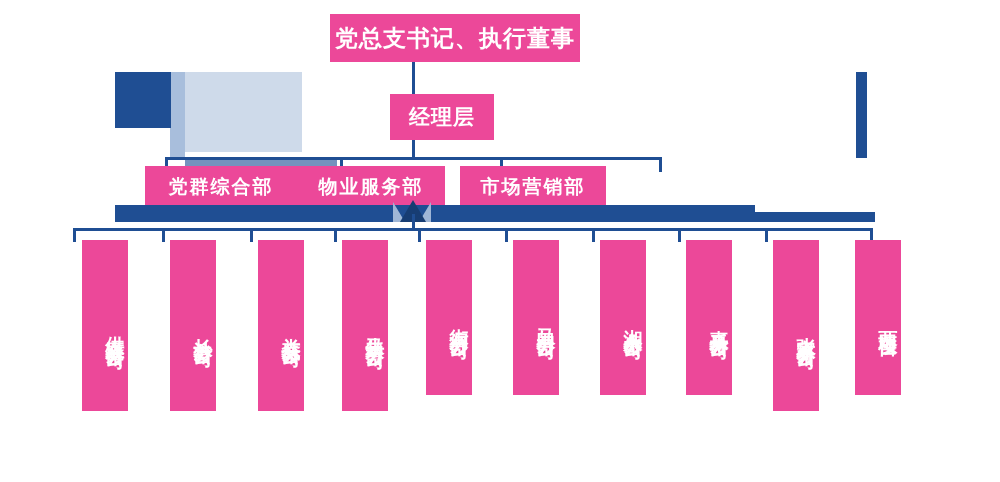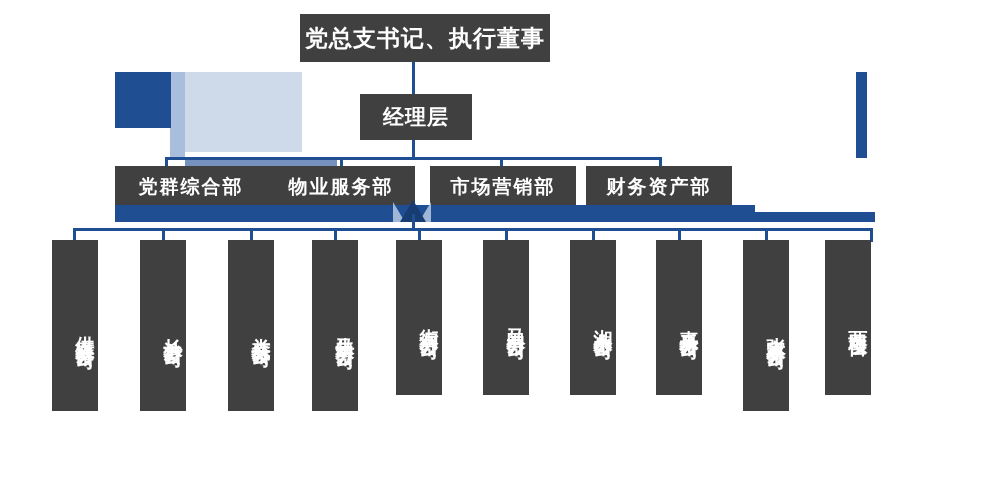--- a/index.html
+++ b/index.html
@@ -12,28 +12,29 @@
     width: 1000px;
     height: 482px;
     background: #ffffff;
     font-family: "Liberation Serif", "DejaVu Serif", serif;
     overflow: hidden;
   }
 
   
   .node {
     position: absolute;
-    background: #404040;
+    background: #ec4899;
     color: #ffffff;
     display: flex;
     align-items: center;
     justify-content: center;
     text-align: center;
     box-sizing: border-box;
     letter-spacing: 1px;
+    margin-left: 30px;
   }
   .node-top {
     font-size: 23px;
     font-weight: 700;
   }
   .node-mgmt {
     font-size: 21px;
     font-weight: 700;
   }
   .node-dept {
@@ -111,43 +112,40 @@
   <div class="deco deco-dark" style="left:115px; top:72px; width:56px; height:56px;"></div>
   <div class="deco deco-ribbon" style="left:185px; top:158px; width:152px; height:11px;"></div>
   <div class="chevron-down" style="left:252px; top:168px;"></div>
 
   <div class="node node-top" style="left:300px; top:14px; width:250px; height:48px;">
     <span>党总支书记、执行董事</span>
   </div>
 
   <div class="line line-v" style="left:412px; top:62px; width:3px; height:32px;"></div>
 
-  <div class="node node-mgmt" style="left:360px; top:94px; width:112px; height:46px;">
+  <div class="node node-mgmt" style="left:360px; top:94px; width:104px; height:46px;">
     <span>经理层</span>
   </div>
 
   <div class="line line-v" style="left:412px; top:140px; width:3px; height:18px;"></div>
   <div class="line line-h" style="left:165px; top:157px; width:497px; height:3px;"></div>
 
   <div class="line line-v" style="left:165px; top:157px; width:3px; height:15px;"></div>
   <div class="line line-v" style="left:340px; top:157px; width:3px; height:15px;"></div>
   <div class="line line-v" style="left:500px; top:157px; width:3px; height:15px;"></div>
   <div class="line line-v" style="left:659px; top:157px; width:3px; height:15px;"></div>
 
   <div class="node node-dept" style="left:115px; top:166px; width:152px; height:42px;">
     <span>党群综合部</span>
   </div>
   <div class="node node-dept" style="left:430px; top:166px; width:146px; height:42px;">
     <span>市场营销部</span>
   </div>
   <div class="node node-dept" style="left:267px; top:166px; width:148px; height:42px;">
     <span>物业服务部</span>
-  </div>
-  <div class="node node-dept" style="left:586px; top:166px; width:146px; height:42px;">
-    <span>财务资产部</span>
   </div>
 
   <div class="deco deco-dark" style="left:856px; top:72px; width:11px; height:86px;"></div>
 
   <div class="deco deco-band" style="left:115px; top:205px; width:640px; height:17px;"></div>
   <div class="deco deco-band" style="left:755px; top:212px; width:120px; height:10px;"></div>
 
   <div class="wedge-left" style="left:393px; top:202px;"></div>
   <div class="wedge-right" style="left:419px; top:202px;"></div>
   <div class="chevron-up" style="left:400px; top:200px;"></div>

